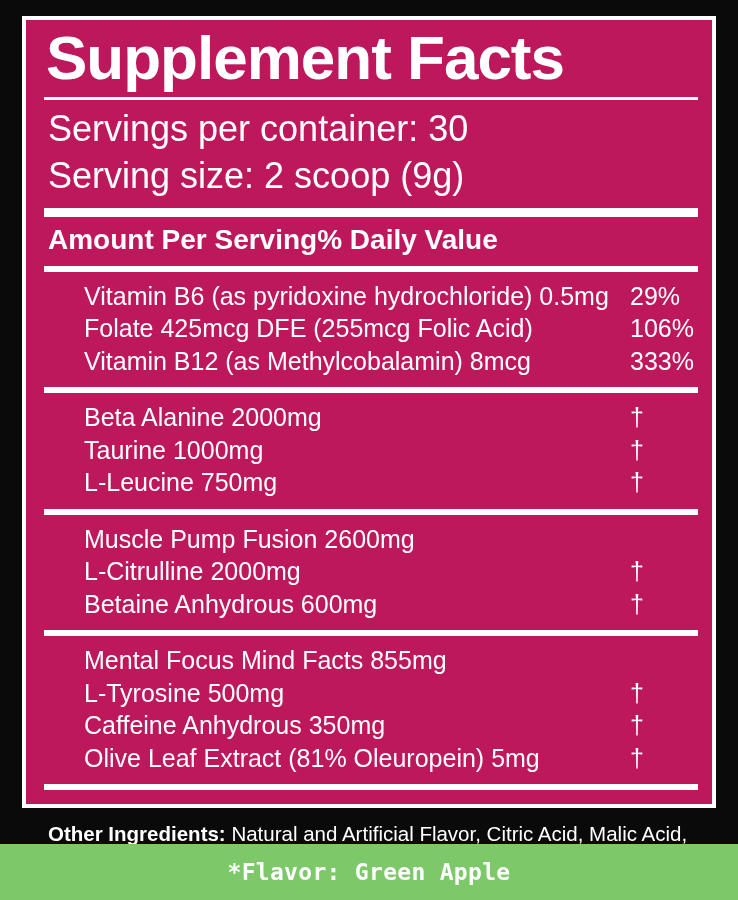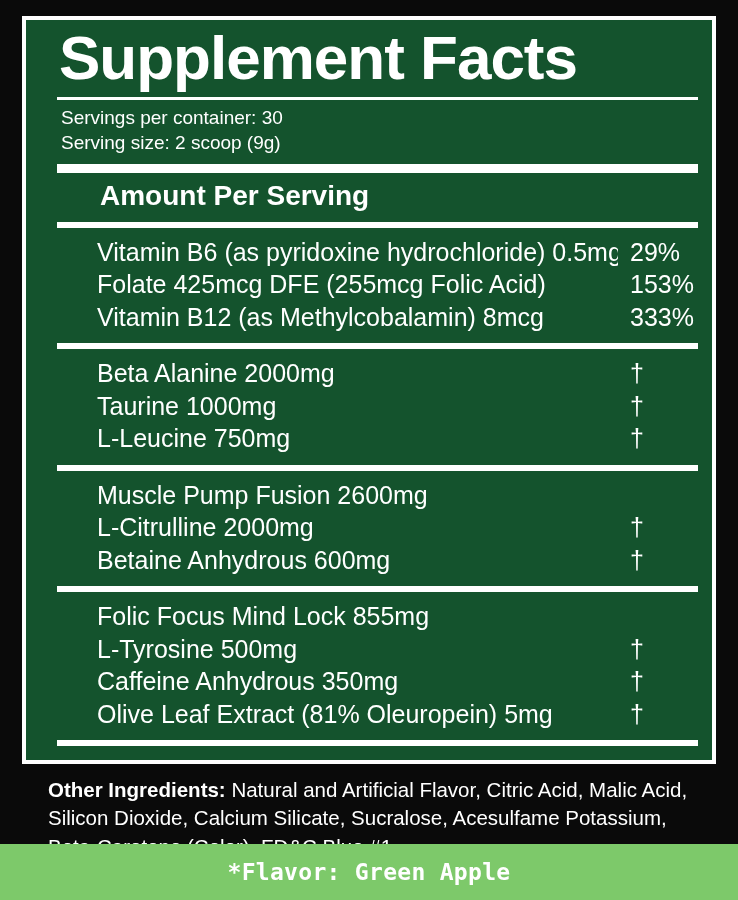--- a/index.html
+++ b/index.html
@@ -20,22 +20,22 @@
     height: 900px;
     background: #0a0a0a;
     box-sizing: border-box;
     padding: 16px 22px 0 22px;
     display: flex;
     flex-direction: column;
   }
   .facts-box {
     border: 4px solid #ffffff;
     box-sizing: border-box;
-    padding: 6px 10px 8px 27px;
-    background: #14532d;
+    padding: 6px 10px 8px 14px;
+    background: #be185d;
     flex: 0 0 auto;
   }
   .title {
     font-size: 62px;
     font-weight: bold;
     line-height: 1.02;
     letter-spacing: -1px;
     padding: 0 6px 2px 6px;
     white-space: nowrap;
   }
@@ -49,31 +49,30 @@
     background: #ffffff;
     margin: 8px 4px 6px 4px;
   }
   .rule-thick {
     height: 9px;
     background: #ffffff;
     margin: 8px 4px 7px 4px;
   }
   .servings {
     padding: 0 8px;
-    font-size: 19px;
+    font-size: 36px;
     line-height: 1.30;
   }
   .hdr-row {
     display: flex;
     justify-content: flex-start;
     align-items: baseline;
     padding: 0 8px 2px 8px;
     font-size: 28px;
     font-weight: bold;
-    margin-left: 39px;
   }
   .group {
     padding: 2px 8px 2px 8px;
     margin-left: 36px;
   }
   .nutrient-row {
     display: flex;
     justify-content: space-between;
     align-items: baseline;
     font-size: 25px;
@@ -135,32 +134,33 @@
 
     <div class="servings">
       <div>Servings per container: 30</div>
       <div>Serving size: 2 scoop (9g)</div>
     </div>
 
     <div class="rule-thick"></div>
 
     <div class="hdr-row">
       <span>Amount Per Serving</span>
+      <span>% Daily Value</span>
     </div>
 
     <div class="rule-med"></div>
 
     <div class="group">
       <div class="nutrient-row">
         <span class="name">Vitamin B6 (as pyridoxine hydrochloride) 0.5mg</span>
         <span class="value">29%</span>
       </div>
       <div class="nutrient-row">
         <span class="name">Folate 425mcg DFE (255mcg Folic Acid)</span>
-        <span class="value">153%</span>
+        <span class="value">106%</span>
       </div>
       <div class="nutrient-row">
         <span class="name">Vitamin B12 (as Methylcobalamin) 8mcg</span>
         <span class="value">333%</span>
       </div>
     </div>
 
     <div class="rule-med"></div>
 
     <div class="group">
@@ -192,21 +192,21 @@
       <div class="nutrient-row">
         <span class="name">Betaine Anhydrous 600mg</span>
         <span class="value">†</span>
       </div>
     </div>
 
     <div class="rule-med"></div>
 
     <div class="group">
       <div class="nutrient-row">
-        <span class="name">Folic Focus Mind Lock 855mg</span>
+        <span class="name">Mental Focus Mind Facts 855mg</span>
         <span class="value"></span>
       </div>
       <div class="nutrient-row">
         <span class="name">L-Tyrosine 500mg</span>
         <span class="value">†</span>
       </div>
       <div class="nutrient-row">
         <span class="name">Caffeine Anhydrous 350mg</span>
         <span class="value">†</span>
       </div>

